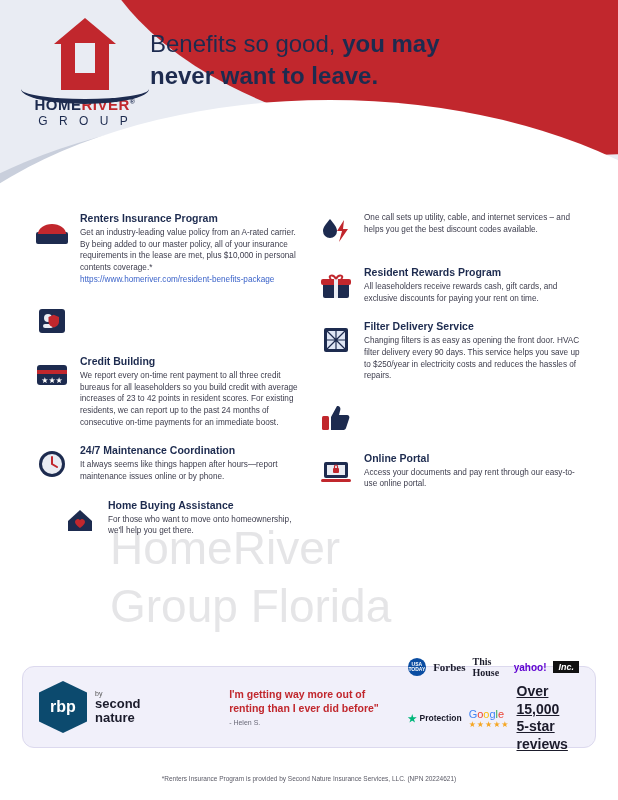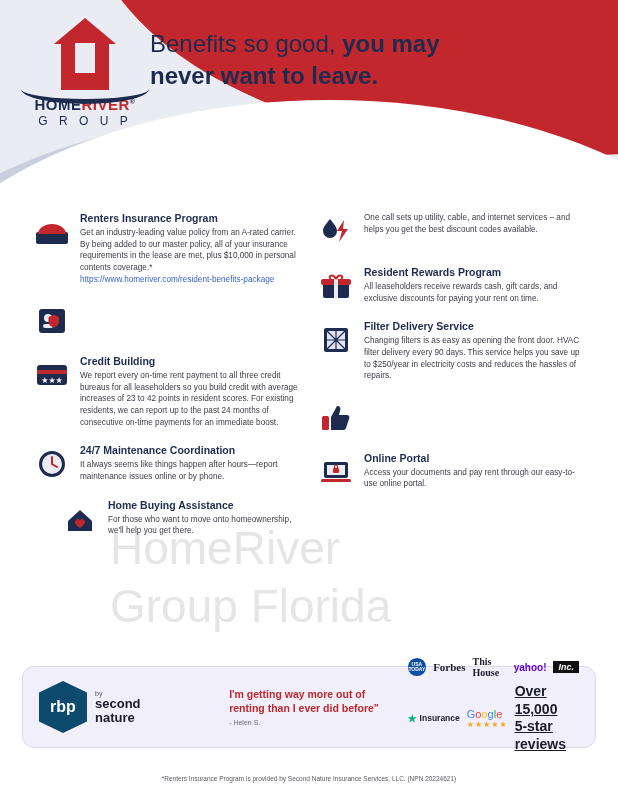--- a/index.html
+++ b/index.html
@@ -390,21 +390,21 @@
     <div class="press-row">
       <div class="usatoday">USA TODAY</div>
       <div class="press-badge" style="font-family:'Liberation Serif',serif;font-size:11px">Forbes</div>
       <div class="press-badge" style="font-family:'Liberation Serif',serif;font-size:10px">This House</div>
       <div class="press-badge" style="color:#5f01d1;font-size:10px">yahoo!</div>
       <div class="inc-box">Inc.</div>
     </div>
     <div class="press-row">
       <div class="trustpilot">
         <span class="star">★</span>
-        <span>Insurance</span>
+        <span>Protection</span>
       </div>
       <div>
         <div class="google">
           <span class="b">G</span><span class="r">o</span><span class="y">o</span><span class="b">g</span><span class="g">l</span><span class="r">e</span>
         </div>
         <div class="gstars">★★★★★</div>
       </div>
       <div class="reviews">
         <div>Over 15,000</div>
         <div>5-star reviews</div>

